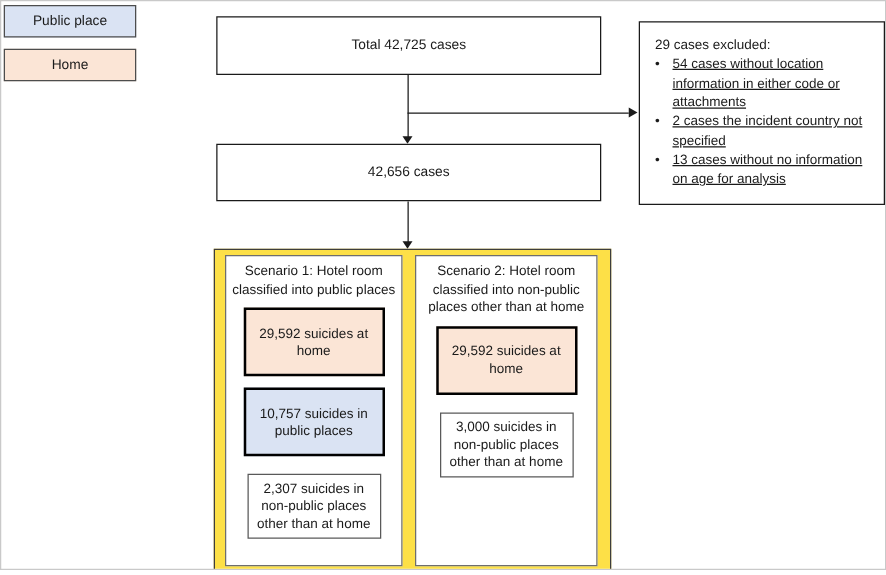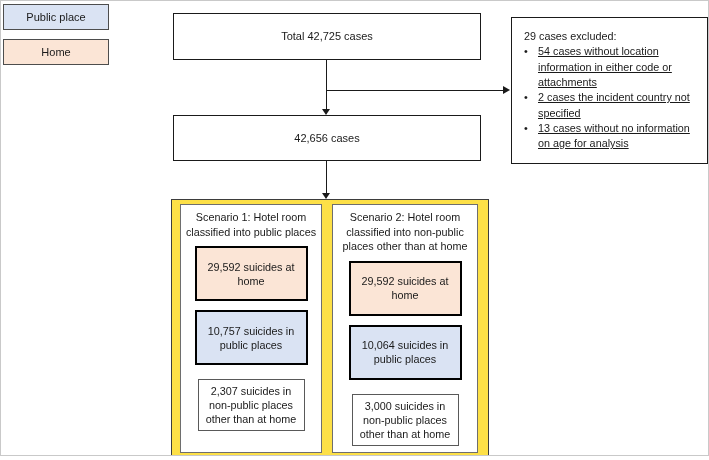--- a/index.html
+++ b/index.html
@@ -185,22 +185,19 @@
       <div class="count-box plain">
         <span>2,307 suicides in non-public places other than at home</span>
       </div>
     </div>
 
     <div class="scenario-panel panel-2">
       <div class="scenario-header">Scenario 2: Hotel room classified into non-public places other than at home</div>
       <div class="count-box thick home-fill" style="background-color: rgb(251, 229, 214);">
         <span>29,592 suicides at home</span>
       </div>
-      <div class="count-box thick public-fill" style="background-color: rgb(218, 227, 243);">
-        <span>10,064 suicides in public places</span>
-      </div>
       <div class="count-box plain">
         <span>3,000 suicides in non-public places other than at home</span>
       </div>
     </div>
 
   </div>
 </div>
 
 </body></html>

